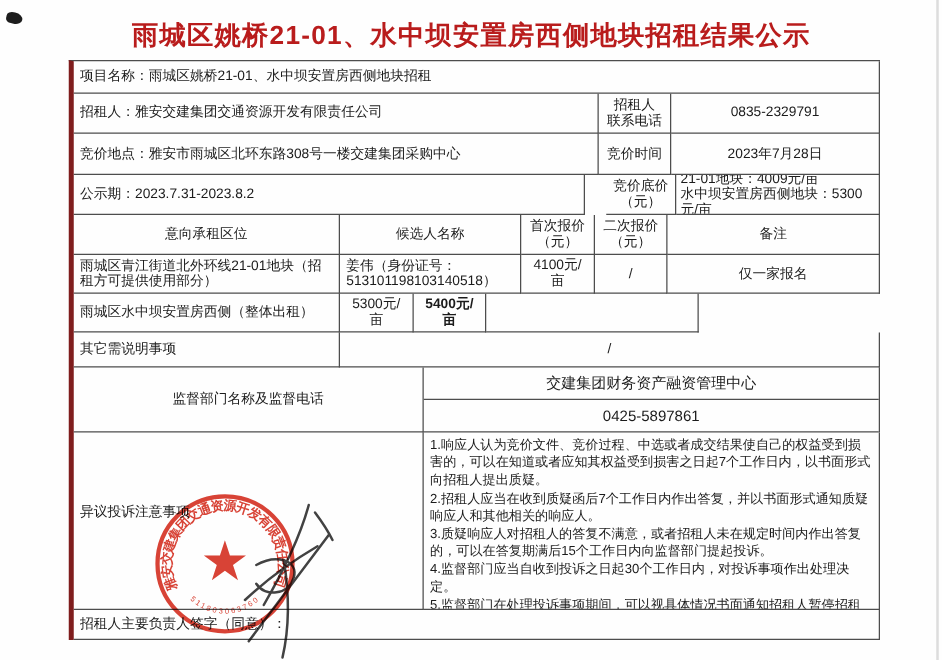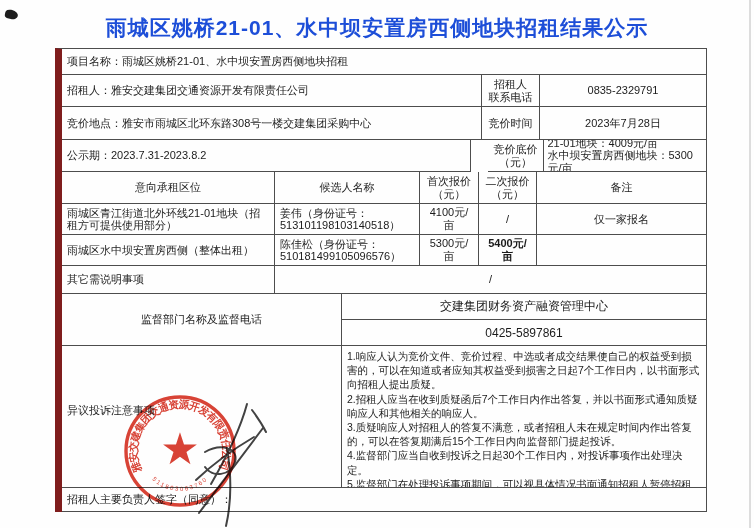--- a/index.html
+++ b/index.html
@@ -2,25 +2,25 @@
 <html><head>
 <meta charset="utf-8">
 <style>
   html,body{margin:0;padding:0;background:#ffffff;}
   .page{
     position:relative;width:754px;height:528px;background:#fefefe;overflow:hidden;
     font-family:"Liberation Sans", sans-serif;color:#1b1b1b;
   }
   .title{
     position:absolute;left:0;top:14px;width:754px;text-align:center;
-    font-size:21px;font-weight:700;letter-spacing:1px;color:#1d4ed8;
+    font-size:21px;font-weight:700;letter-spacing:1px;color:#b91c1c;
   }
   .tbl{
     position:absolute;left:55px;top:48px;width:645px;
-    border-top:1px solid #4d4d4d;border-left:7px solid #7f1d1d;
+    border-top:1px solid #4d4d4d;border-left:4px solid #7f1d1d;
   }
   .row{display:flex;}
   .c{
     box-sizing:border-box;border-right:1px solid #4d4d4d;border-bottom:1px solid #4d4d4d;
     font-size:11px;line-height:13px;display:flex;align-items:center;
     padding:2px 5px;overflow:hidden;
   }
   .center{justify-content:center;text-align:center;}
   .pre{white-space:pre-line;}
   .col{display:flex;flex-direction:column;}
@@ -83,22 +83,20 @@
       <div class="c" style="width:213px;height:31px;line-height:12.5px;">雨城区青江街道北外环线21-01地块（招租方可提供使用部分）</div>
       <div class="c pre" style="width:145px;height:31px;line-height:12.5px;">姜伟（身份证号：
 513101198103140518）</div>
       <div class="c center" style="width:59px;height:31px;">4100元/亩</div>
       <div class="c center" style="width:58px;height:31px;">/</div>
       <div class="c center" style="width:170px;height:31px;">仅一家报名</div>
     </div>
 
     <div class="row">
       <div class="c" style="width:213px;height:31px;line-height:12.5px;">雨城区水中坝安置房西侧（整体出租）</div>
-      <div class="c pre" style="width:145px;height:31px;line-height:12.5px;">陈佳松（身份证号：
-510181499105096576）</div>
       <div class="c center" style="width:59px;height:31px;">5300元/亩</div>
       <div class="c center" style="width:58px;height:31px;font-weight:bold;">5400元/亩</div>
       <div class="c center" style="width:170px;height:31px;"></div>
     </div>
 
     <div class="row">
       <div class="c" style="width:213px;height:28px;">其它需说明事项</div>
       <div class="c center" style="width:432px;height:28px;">/</div>
     </div>
 

